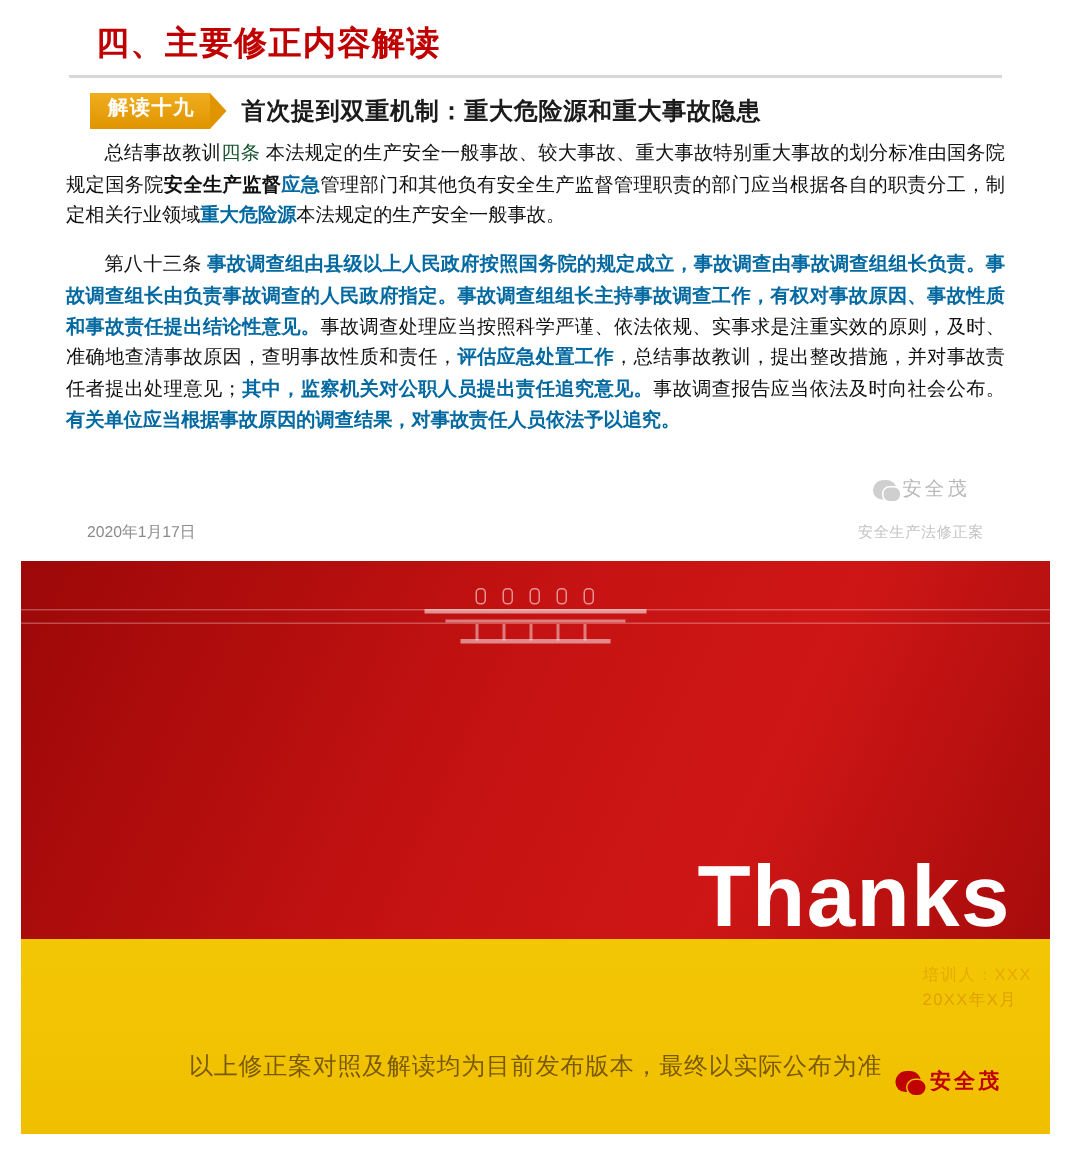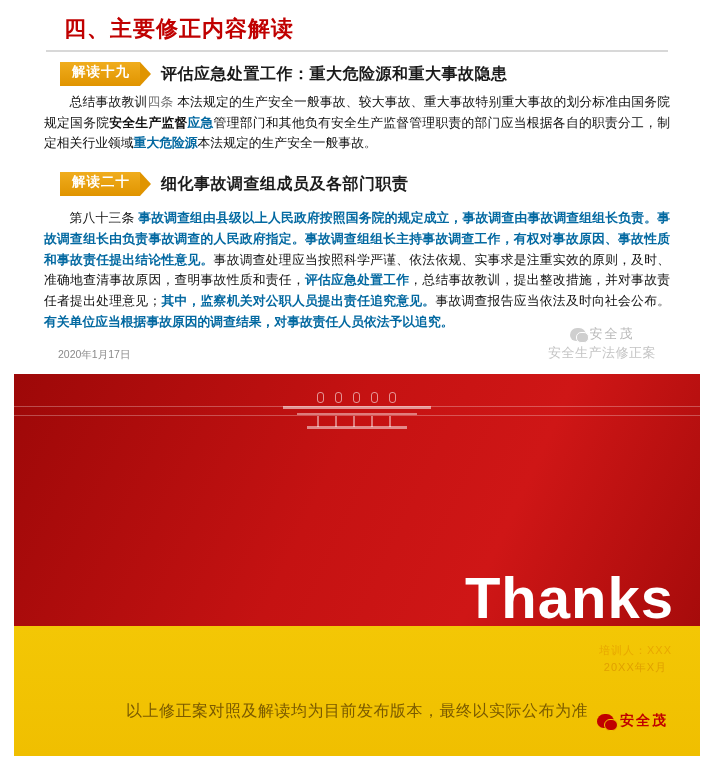--- a/index.html
+++ b/index.html
@@ -73,21 +73,21 @@
 
   .para {
     font-size: 12.8px;
     line-height: 1.62;
     color: #111111;
     text-align: justify;
     margin: 6px 2px 4px 2px;
     text-indent: 2em;
   }
   .b { font-weight: bold; }
-  .r { color: #737373; }
+  .r { color: #14532d; }
   .rb { color: #0369a1; font-weight: bold; }
 
   
   .slide-footer {
     position: absolute;
     left: 0; bottom: 10px;
     width: 714px;
     padding: 0 58px;
     display: flex;
     align-items: flex-end;
@@ -97,21 +97,21 @@
   }
   .slide-footer .page-no { flex: 1; text-align: center; }
   .wm {
     display: flex;
     flex-direction: column;
     align-items: center;
     color: #bdbdbd;
   }
   .wm-top { display: flex; align-items: center; gap: 4px; }
   .wm-name { font-size: 13px; color: #b8b8b8; letter-spacing: 2px; }
-  .wm-sub { font-size: 13px; color: #c4c4c4; letter-spacing: 0.5px; margin-top: 1px; }
+  .wm-sub { font-size: 10px; color: #c4c4c4; letter-spacing: 0.5px; margin-top: 13px; }
   .wechat-ic {
     width: 16px; height: 13px;
     background: #cfcfcf;
     border-radius: 7px 7px 6px 6px;
     position: relative;
   }
   .wechat-ic:after {
     content: "";
     position: absolute;
     right: -3px; bottom: -2px;
@@ -198,22 +198,22 @@
 
   .yellow-band {
     position: absolute;
     left: 0; right: 0; bottom: 0;
     height: 130px;
     background: #f2c400;
     background: linear-gradient(180deg,#f3c705 0%,#f0bf00 100%);
   }
   .credits {
     position: absolute;
-    right: 28px; top: 268px;
-    text-align: center;
+    right: 12px; top: 268px;
+    text-align: left;
     color: #e8a800;
     font-size: 11px;
     line-height: 1.55;
     letter-spacing: 1px;
   }
   .credits .c2 { color: #e0a000; }
 
   .bottom-note {
     position: absolute;
     left: 0; right: 0; bottom: 34px;
@@ -253,29 +253,24 @@
 <div class="page">
 
   <div class="slide-text">
 
     <div class="section-title">四、主要修正内容解读</div>
     <div class="title-rule"></div>
 
     <div class="tag-row">
       <div class="tag">解读十九</div>
       <div class="tag-arrow"></div>
-      <div class="tag-heading">评估应急处置工作：重大危险源和重大事故隐患</div>
+      <div class="tag-heading">首次提到双重机制：重大危险源和重大事故隐患</div>
     </div>
     <div class="para"><span>总结事故教训</span><span class="r">四条</span><span> 本法规定的生产安全一般事故、较大事故、重大事故特别重大事故的划分标准由国务院规定国务院</span><span class="b">安全生产监督</span><span class="rb">应急</span><span>管理部门和其他负有安全生产监督管理职责的部门应当根据各自的职责分工，制定相关行业领域</span><span class="rb">重大危险源</span><span>本法规定的生产安全一般事故。</span></div>
 
-    <div class="tag-row" style="margin-top:18px;">
-      <div class="tag">解读二十</div>
-      <div class="tag-arrow"></div>
-      <div class="tag-heading">细化事故调查组成员及各部门职责</div>
-    </div>
     <div class="para" style="margin-top:12px;"><span>第八十三条 </span><span class="rb">事故调查组由县级以上人民政府按照国务院的规定成立，事故调查由事故调查组组长负责。事故调查组长由负责事故调查的人民政府指定。事故调查组组长主持事故调查工作，有权对事故原因、事故性质和事故责任提出结论性意见。</span><span>事故调查处理应当按照科学严谨、依法依规、实事求是注重实效的原则，及时、准确地查清事故原因，查明事故性质和责任，</span><span class="rb">评估应急处置工作</span><span>，总结事故教训，提出整改措施，并对事故责任者提出处理意见；</span><span class="rb">其中，监察机关对公职人员提出责任追究意见。</span><span>事故调查报告应当依法及时向社会公布。</span><span class="rb">有关单位应当根据事故原因的调查结果，对事故责任人员依法予以追究。</span></div>
 
     <div class="slide-footer">
       <div>2020年1月17日</div>
       <div class="wm">
         <div class="wm-top">
           <span class="wechat-ic"></span>
           <span class="wm-name">安全茂</span>
         </div>
         <div class="wm-sub">安全生产法修正案</div>

